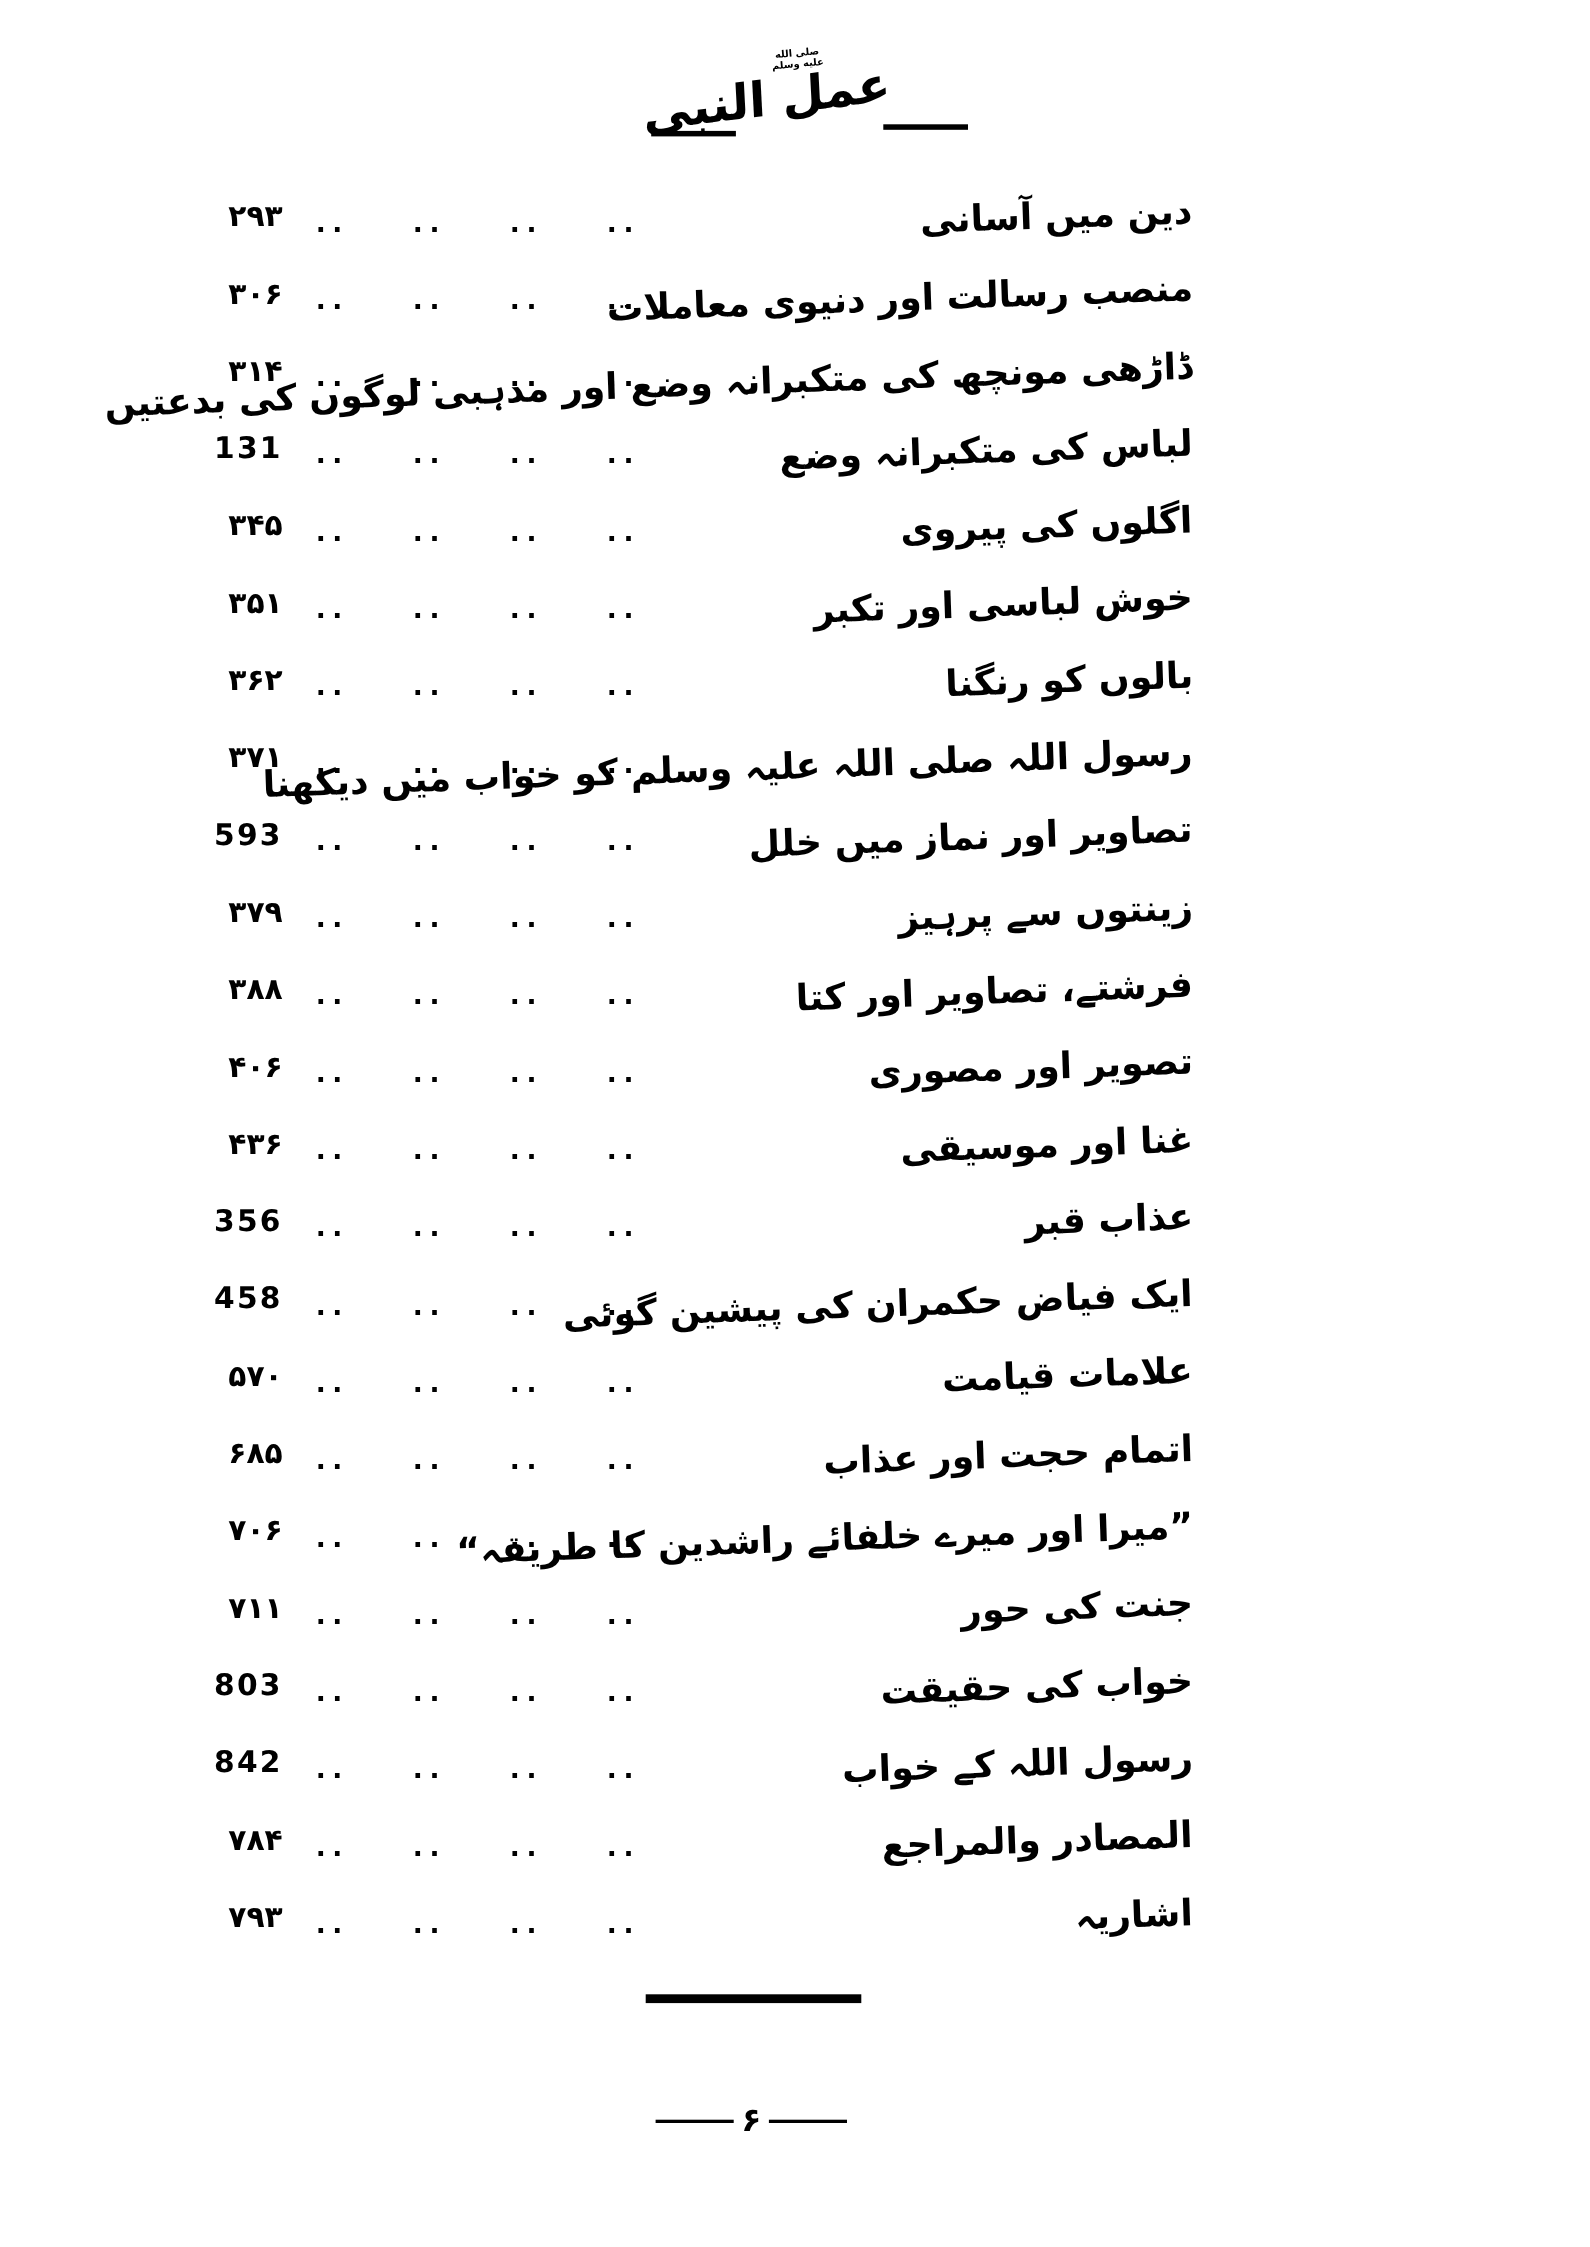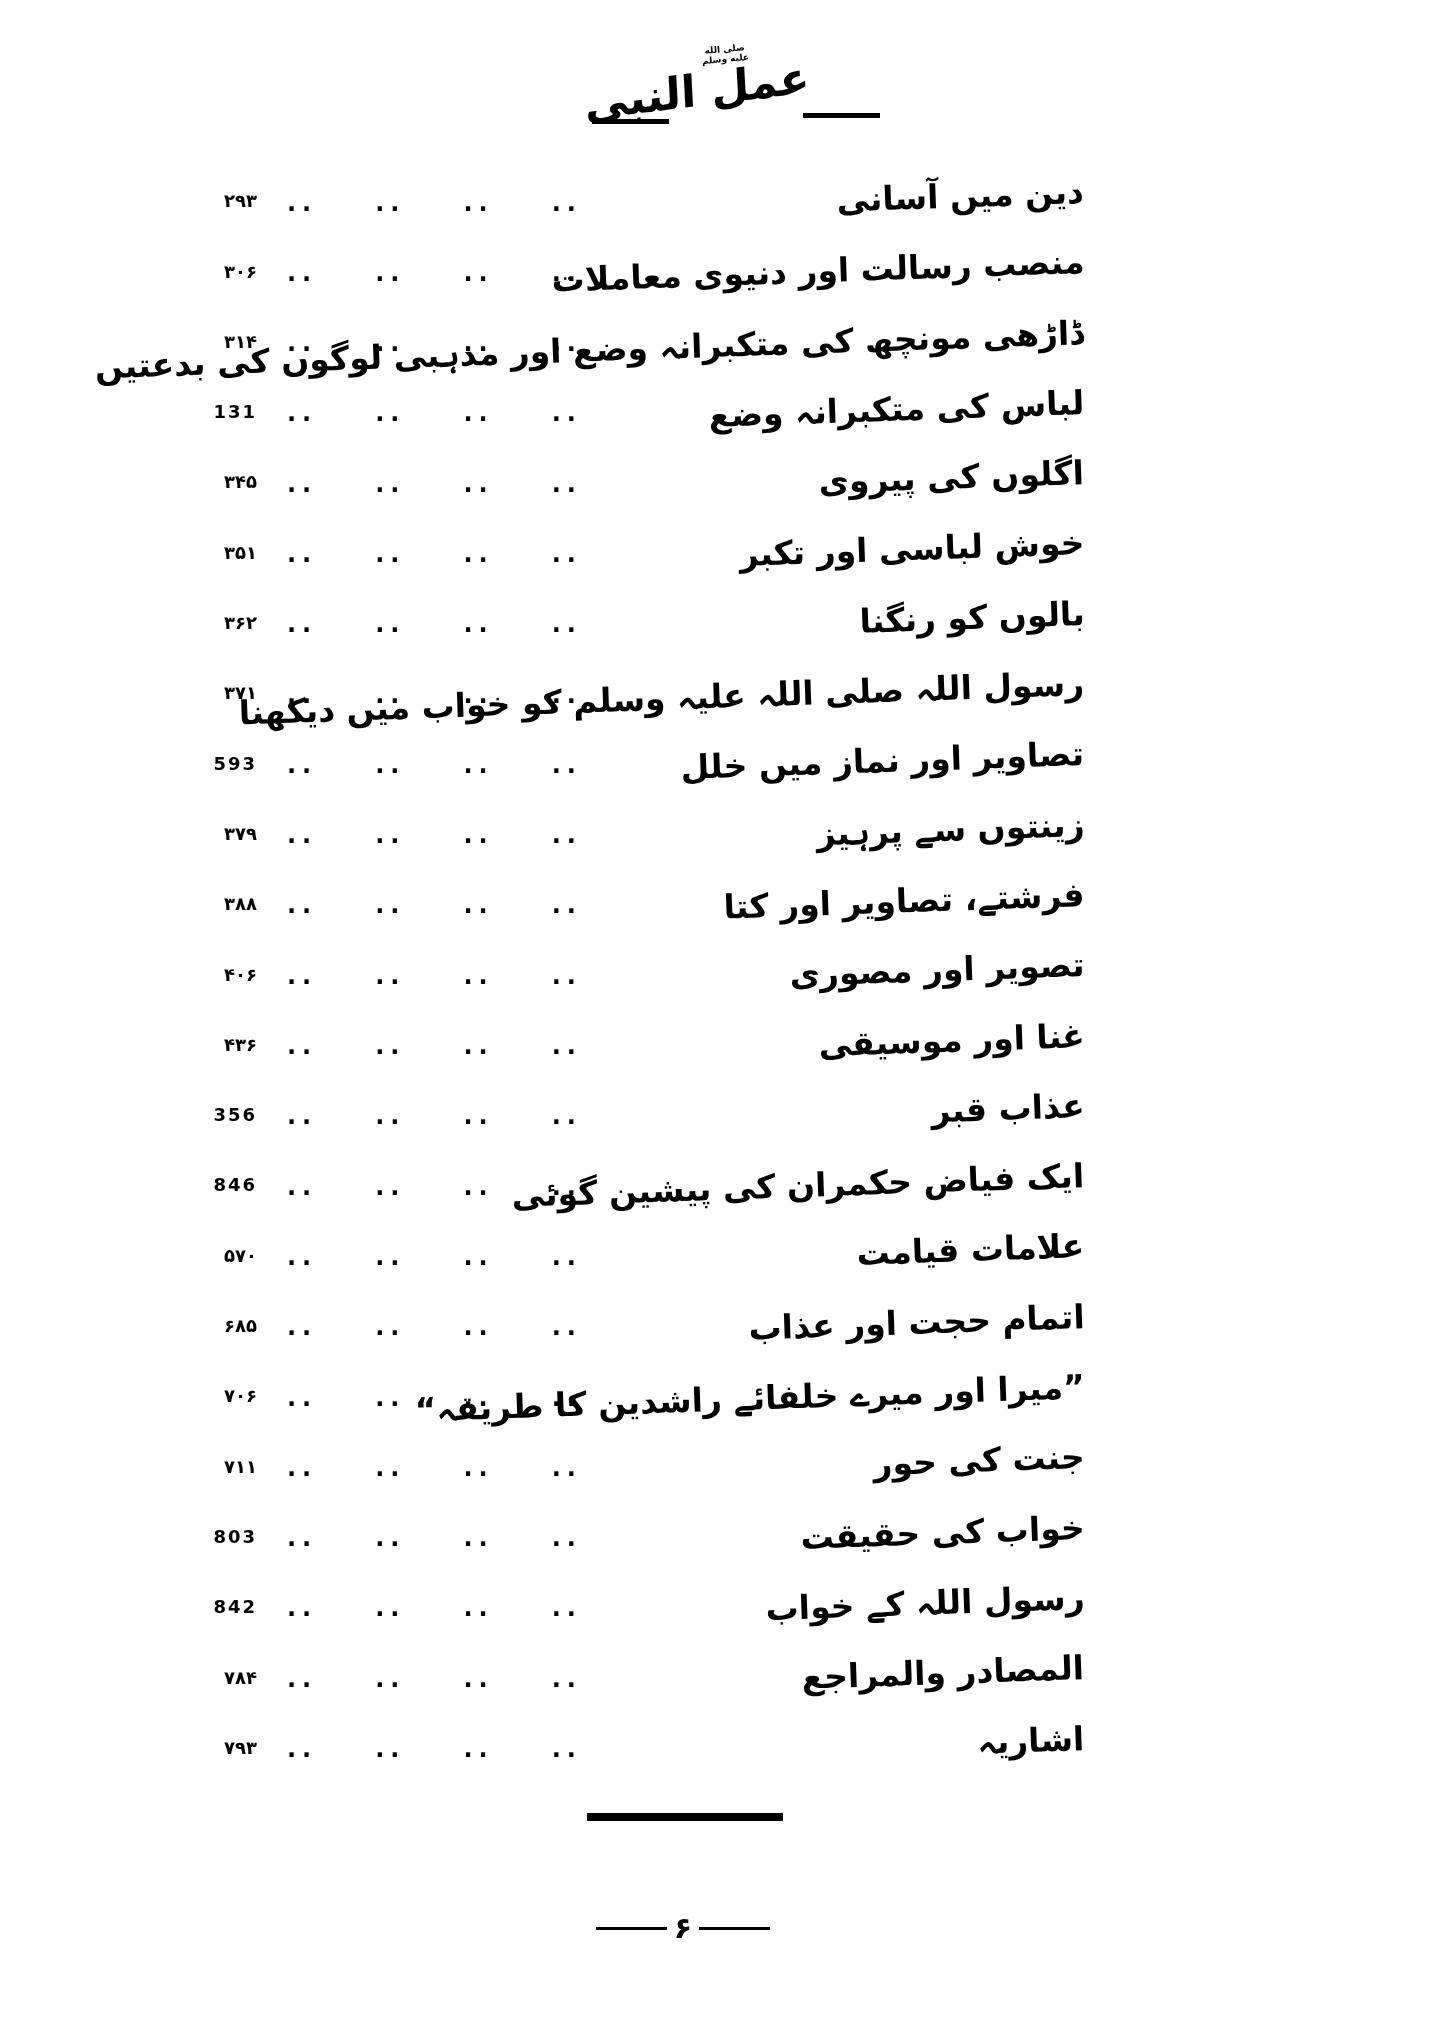--- a/index.html
+++ b/index.html
@@ -31,21 +31,21 @@
   }
   .hrule { position: absolute; background: #000; height: 5px; width: 77px; }
   .hrule.left  { top: 119px; left: 592px; }
   .hrule.right { top: 113px; left: 803px; }
 
   
   .toc { position: absolute; top: 148px; left: 145px; width: 940px; }
   .row { position: relative; height: 70.3px; display: flex; align-items: flex-end; }
   .pg {
     width: 112px; text-align: right;
-    font-size: 18px; font-weight: bold; line-height: 1;
+    font-size: 27px; font-weight: bold; line-height: 1;
     letter-spacing: 2px; padding-bottom: 8px;
     direction: rtl;
   }
   .dots-wrap { display: flex; margin-left: 30px; gap: 58px; padding-bottom: 10px; }
   .dot-group {
     font-size: 24px; font-weight: bold; line-height: 0.45;
     letter-spacing: 6px;
   }
   .title {
     position: absolute; right: 0; bottom: 8px;
@@ -209,21 +209,21 @@
       <span class="pg">356</span>
       <span class="dots-wrap">
         <span class="dot-group">..</span>
         <span class="dot-group">..</span>
         <span class="dot-group">..</span>
         <span class="dot-group">..</span>
       </span>
       <span class="title">عذاب قبر</span>
     </div>
     <div class="row">
-      <span class="pg">846</span>
+      <span class="pg">458</span>
       <span class="dots-wrap">
         <span class="dot-group">..</span>
         <span class="dot-group">..</span>
         <span class="dot-group">..</span>
         <span class="dot-group">..</span>
       </span>
       <span class="title">ایک فیاض حکمران کی پیشین گوئی</span>
     </div>
     <div class="row">
       <span class="pg">۵۷۰</span>

